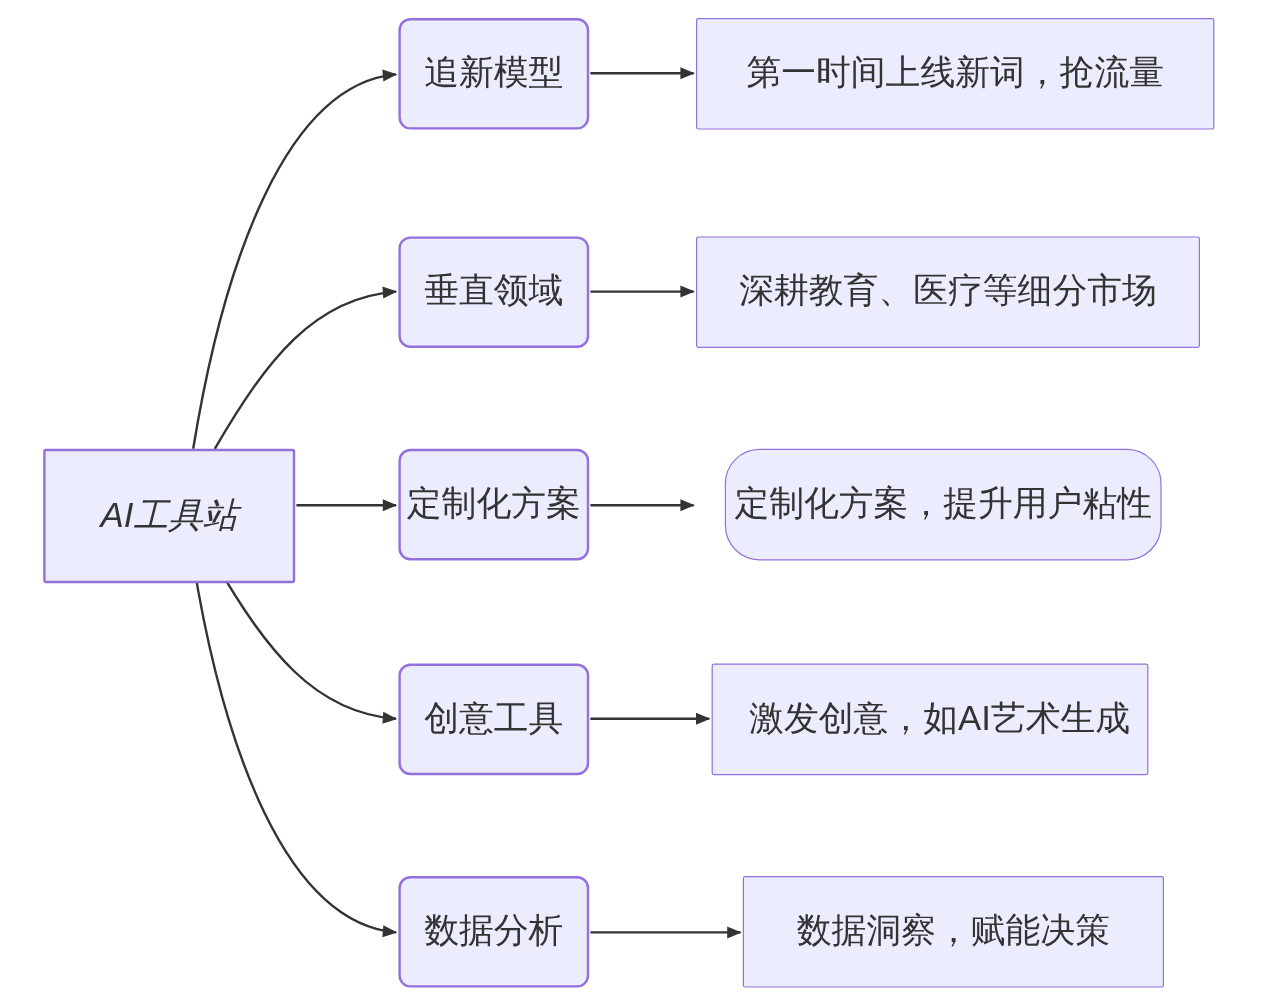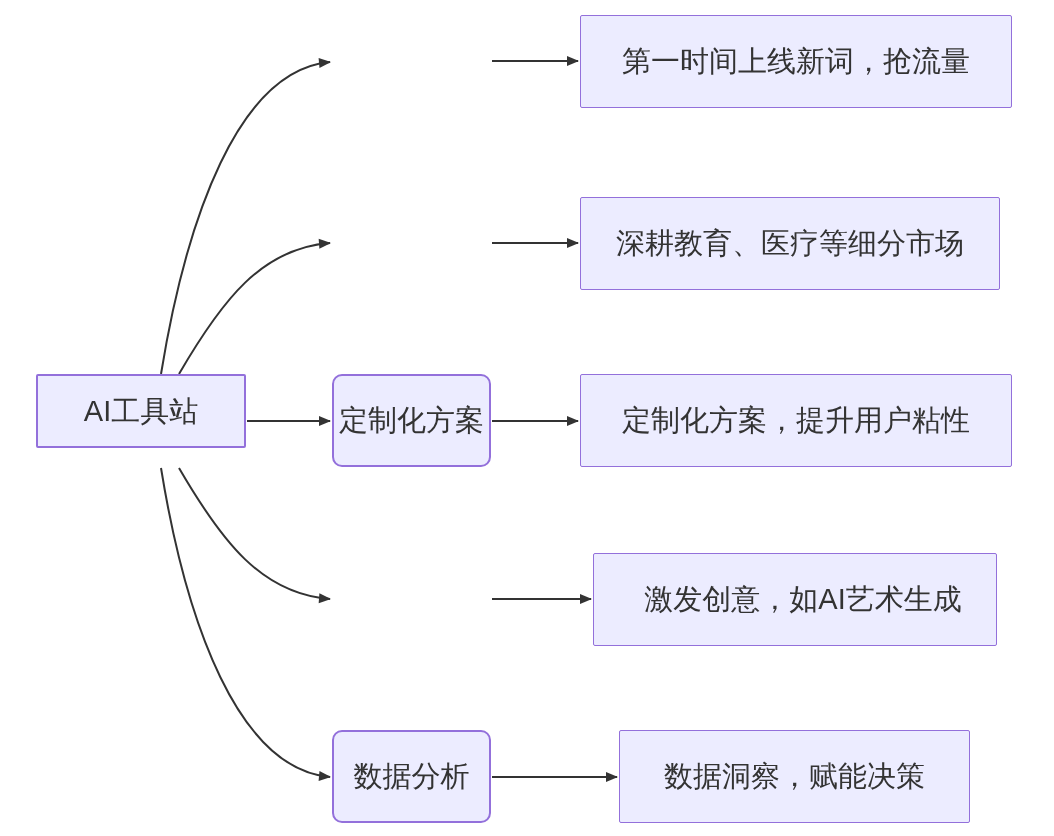--- a/index.html
+++ b/index.html
@@ -25,42 +25,43 @@
     text-align: center;
     background: #ECECFF;
     border: 2px solid #9370DB;
     color: #333333;
     font-size: 29px;
     line-height: 1.2;
     white-space: nowrap;
   }
   .root {
     left: 36px; top: 374px;
-    width: 210px; height: 74px;
+    width: 210px; height: 112px;
     border-radius: 2px;
+    font-style: italic;
   }
   .mid {
     left: 332px;
     width: 159px; height: 93px;
     border-radius: 10px;
   }
   .right {
     height: 93px;
     border-width: 1.5px;
     border-radius: 2px;
   }
   .r1 { top: 15px; }
   .r2 { top: 197px; }
   .r3 { top: 374px; }
   .r4 { top: 553px; }
   .r5 { top: 730px; }
   .right.r1 { left: 580px; width: 432px; }
   .right.r2 { left: 580px; width: 420px; }
-  .right.r3 { left: 580px; width: 432px; }
-  .right.r4 { left: 593px; width: 404px; padding-left: 16px; }
+  .right.r3 { left: 604px; width: 364px; border-radius: 29px; }
+  .right.r4 { left: 593px; width: 364px; padding-left: 16px; }
   .right.r5 { left: 619px; width: 351px; text-align: center; }
   .edge {
     fill: none;
     stroke: #333333;
     stroke-width: 2px;
   }
 </style>
 </head>
 <body>
 
@@ -81,21 +82,24 @@
 
     <path class="edge" marker-end="url(#arrow)" d="M492,61 L578,61"></path>
     <path class="edge" marker-end="url(#arrow)" d="M492,243 L578,243"></path>
     <path class="edge" marker-end="url(#arrow)" d="M492,421 L578,421"></path>
     <path class="edge" marker-end="url(#arrow)" d="M492,599 L591,599"></path>
     <path class="edge" marker-end="url(#arrow)" d="M492,777 L617,777"></path>
   </svg>
 
   <div class="node root">AI工具站</div>
 
+  <div class="node mid r1">追新模型</div>
+  <div class="node mid r2">垂直领域</div>
   <div class="node mid r3">定制化方案</div>
+  <div class="node mid r4">创意工具</div>
   <div class="node mid r5">数据分析</div>
 
   <div class="node right r1">第一时间上线新词，抢流量</div>
   <div class="node right r2">深耕教育、医疗等细分市场</div>
   <div class="node right r3">定制化方案，提升用户粘性</div>
   <div class="node right r4">激发创意，如AI艺术生成</div>
   <div class="node right r5">数据洞察，赋能决策</div>
 
 </div>
 

